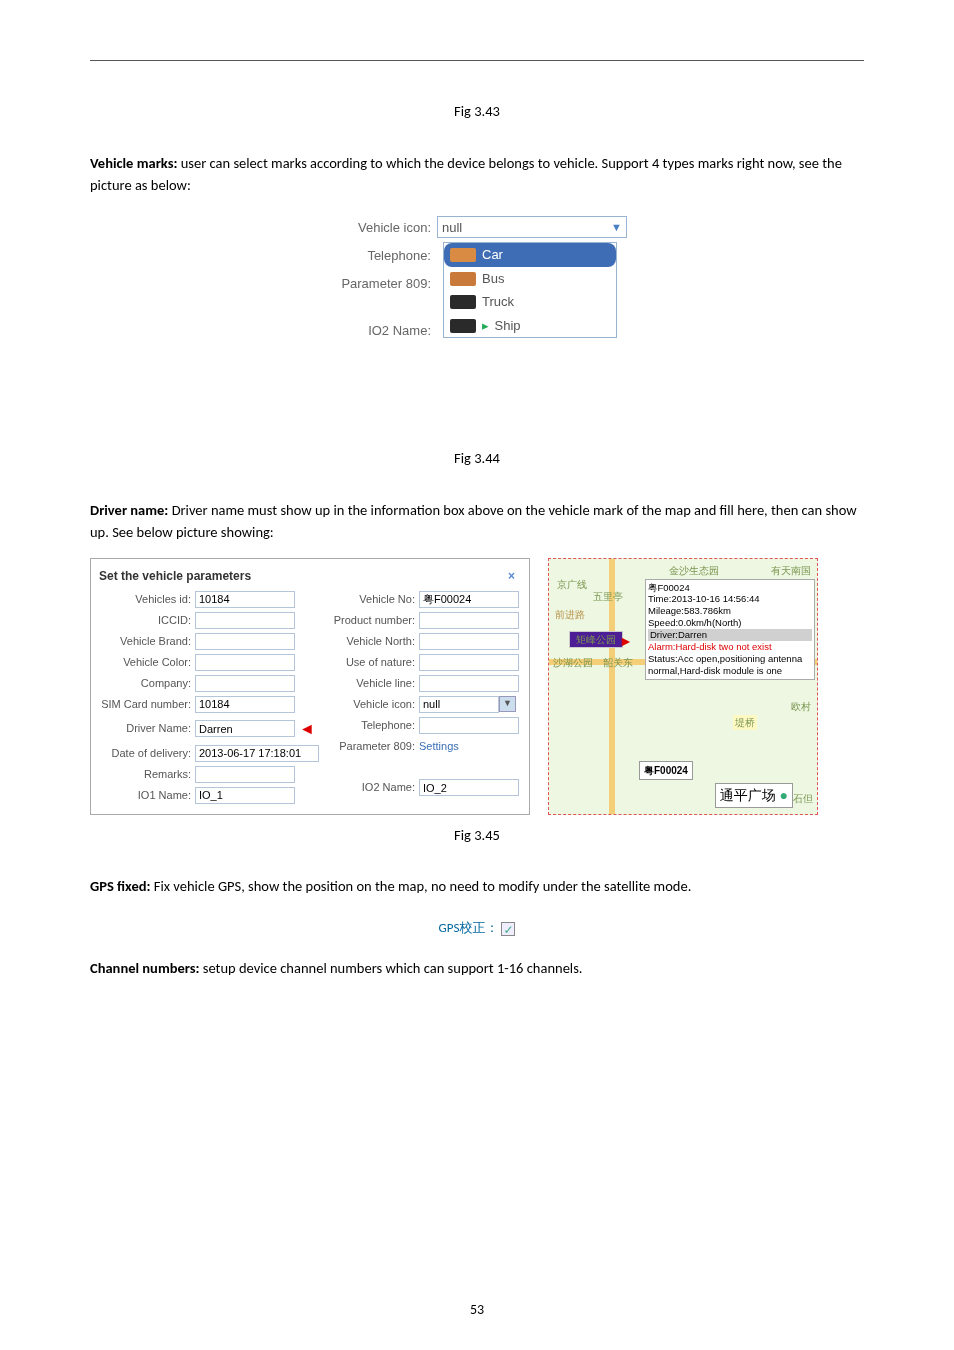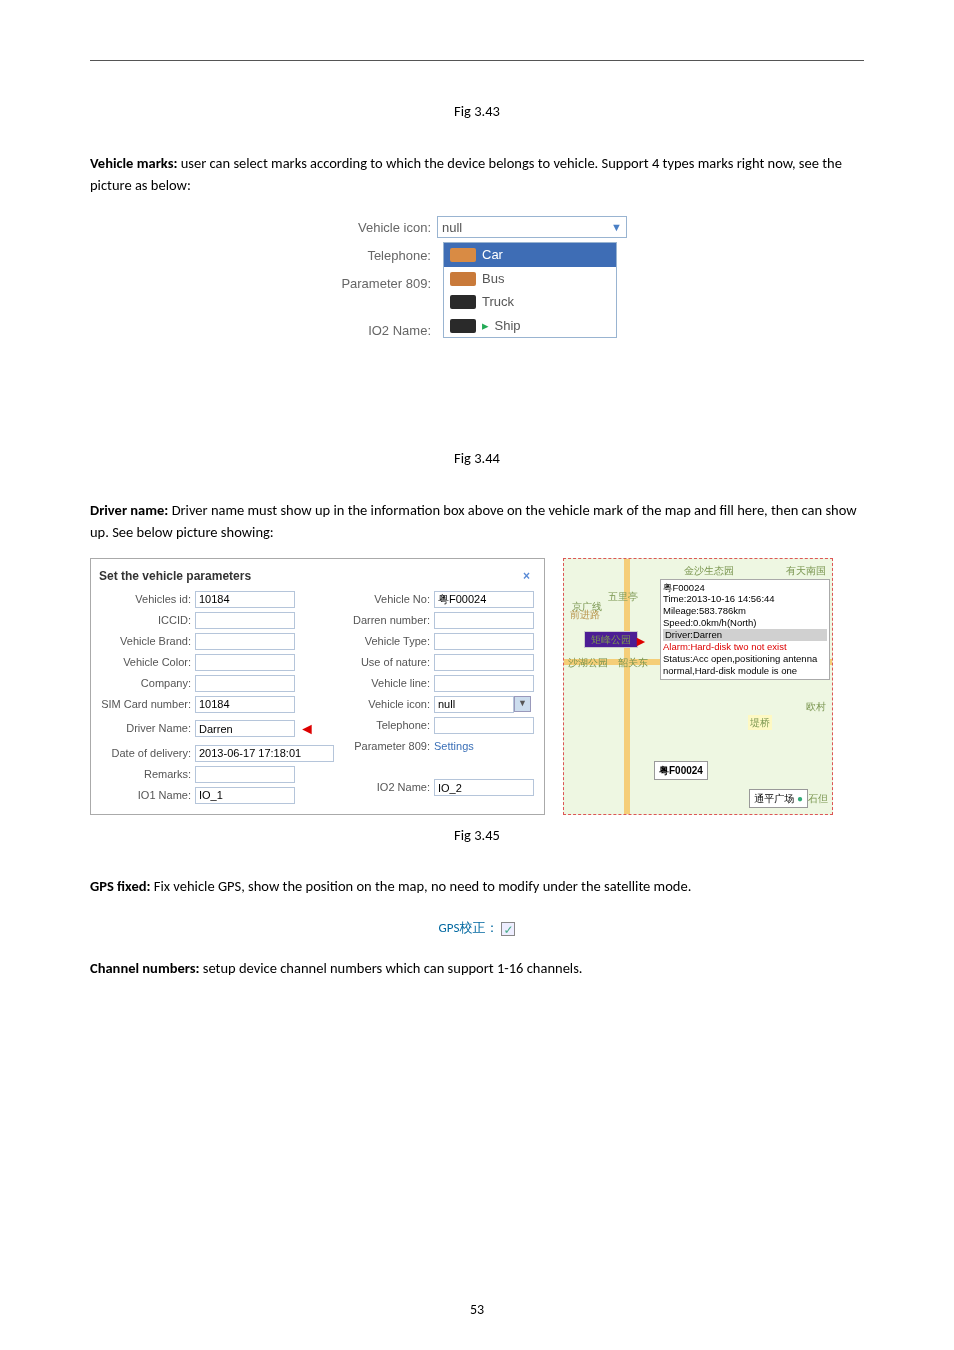--- a/index.html
+++ b/index.html
@@ -40,21 +40,21 @@
     }
     .dd-arrow { color: #4a7fc5; font-size: 11px; }
     .dd-options {
       border: 1px solid #99b4d1;
       background: #fff;
       margin-left: 116px;
       width: 174px;
       font-size: 13px;
     }
     .dd-option { padding: 2px 6px; display: flex; align-items: center; gap: 6px; }
-    .dd-option.sel { background: #3e6db5; color: #fff; }
+    .dd-option.sel { background: #3e6db5; color: #fff; border-radius: 8px; }
     .veh-icon { display: inline-block; width: 26px; height: 14px; border-radius: 2px; }
     .icon-car { background: #d98b44; }
     .icon-bus { background: #c97a3a; }
     .icon-truck { background: #2a2a2a; }
     .icon-ship { background: #2a2a2a; }
     .form-demo {
       display: flex;
       gap: 18px;
       margin: 5px 0;
       font-family: Arial, sans-serif;
@@ -80,21 +80,21 @@
     .form-row { display: flex; align-items: center; margin: 4px 0; font-size: 11px; color: #555; }
     .form-label { width: 100px; text-align: right; padding-right: 4px; }
     .form-input {
       border: 1px solid #b5c5da;
       height: 17px;
       width: 100px;
       font-size: 11px;
       padding: 0 3px;
       background: #fff;
     }
-    .form-input.wide { width: 139px; }
+    .form-input.wide { width: 124px; }
     .form-col { flex: 1; }
     .form-link { color: #3a6fb7; font-size: 11px; cursor: pointer; }
     .red-arrow {
       color: #d00;
       font-size: 16px;
       font-weight: bold;
       display: inline-block;
       margin: 0 4px;
     }
     .map-panel {
@@ -133,21 +133,21 @@
       font-size: 10px;
       font-weight: bold;
     }
     .map-park-box {
       position: absolute;
       bottom: 6px;
       right: 24px;
       background: #fff;
       border: 1px solid #999;
       padding: 1px 4px;
-      font-size: 10px;
+      font-size: 14px;
     }
     .map-road { position: absolute; background: #f5ce78; }
     .page-num {
       position: absolute;
       bottom: 30px;
       left: 0;
       right: 0;
       text-align: center;
       font-size: 14px;
     }
@@ -284,25 +284,25 @@
             <div class="form-label">IO1 Name:</div>
             <input class="form-input" value="IO_1" style="">
           </div>
       </div>
       <div class="form-col">
         <div class="form-row">
             <div class="form-label">Vehicle No:</div>
             <input class="form-input" value="粤F00024" style="">
           </div>
         <div class="form-row">
-            <div class="form-label">Darren number:</div>
-            <input class="form-input" style="">
-          </div>
-        <div class="form-row">
-            <div class="form-label">Vehicle Type:</div>
+            <div class="form-label">Product number:</div>
+            <input class="form-input" style="">
+          </div>
+        <div class="form-row">
+            <div class="form-label">Vehicle North:</div>
             <input class="form-input" style="">
           </div>
         <div class="form-row">
             <div class="form-label">Use of nature:</div>
             <input class="form-input" style="">
           </div>
         <div class="form-row">
             <div class="form-label">Vehicle line:</div>
             <input class="form-input" style="">
           </div>
@@ -326,21 +326,21 @@
           </div>
       </div>
     </div>
   </div>
 
   <div class="map-panel">
     <div class="map-road" style="left:0;top:100px;width:100%;height:6px;"></div>
     <div class="map-road" style="left:60px;top:0;width:6px;height:100%;"></div>
     <div class="map-label" style="top:4px;left:120px;color:#7a9650;">金沙生态园</div>
     <div class="map-label" style="top:4px;right:6px;color:#7a9650;">有天南国</div>
-    <div class="map-label" style="top:40px;left:8px;">京广线</div>
+    <div class="map-label" style="top:18px;left:8px;">京广线</div>
     <div class="map-label" style="top:30px;left:44px;">五里亭</div>
     <div class="map-label" style="top:48px;left:6px;color:#b8934a;">前进路</div>
     <div class="map-label" style="top:72px;left:20px;background:#4c1d95;border:1px solid #ccc;padding:0 6px;">矩峰公园</div>
     <div class="map-label" style="top:96px;left:4px;">沙湖公园</div>
     <div class="map-label" style="top:96px;left:54px;">韶关东</div>
     <div class="map-label" style="top:140px;right:6px;">欧村</div>
     <div class="map-label" style="top:156px;right:60px;background:#fef9c3;padding:0 2px;">堤桥</div>
     <div class="map-label" style="bottom:8px;right:4px;">石但</div>
 
     <div class="map-info-box">

